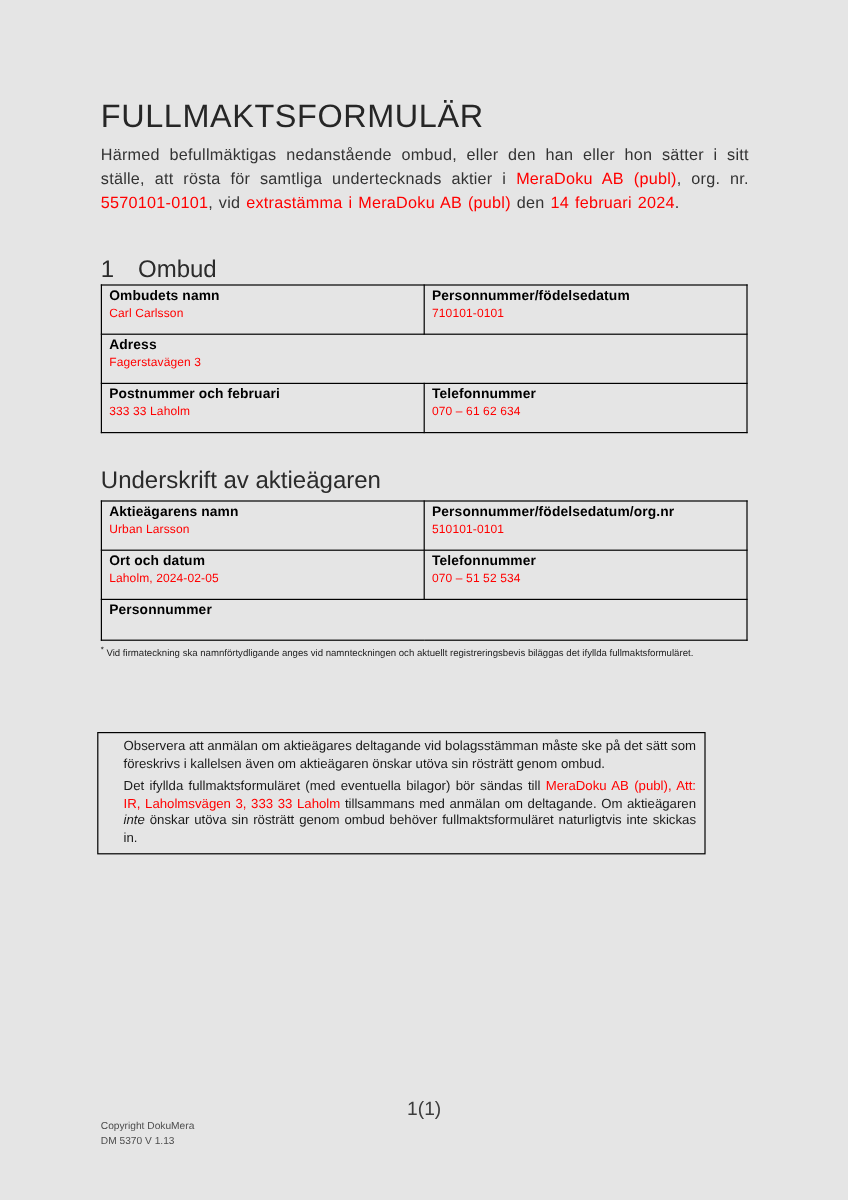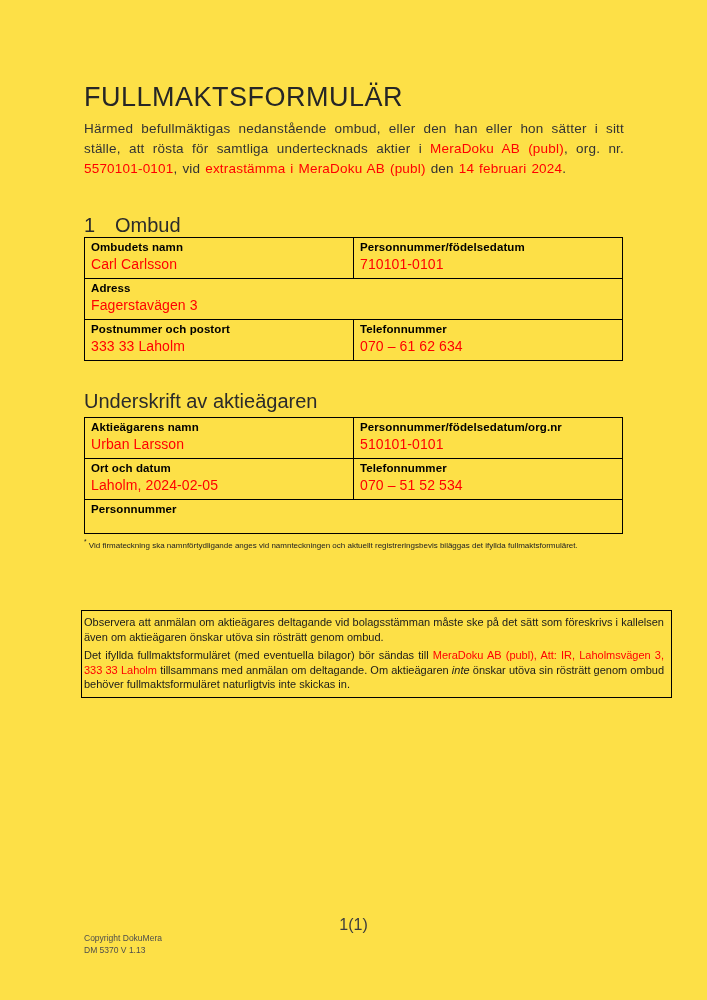--- a/index.html
+++ b/index.html
@@ -6,21 +6,21 @@
   * { margin: 0; padding: 0; box-sizing: border-box; }
   html, body { background: #ffffff; }
   body {
     font-family: "Liberation Sans", "DejaVu Sans", sans-serif;
     width: 707px;
   }
   .page {
     position: relative;
     width: 707px;
     height: 1000px;
-    background: #fde047;
+    background: #e5e5e5;
     overflow: hidden;
   }
 
   
   .doc-title {
     position: absolute;
     left: 84px;
     top: 82px;
     font-size: 27px;
     font-weight: 400;
@@ -77,21 +77,21 @@
   }
   table.form-table tr.row-tall td { height: 41px; }
   table.form-table tr.row-short td { height: 34px; }
   .cell-label {
     font-size: 11.5px;
     font-weight: 700;
     color: #000000;
     letter-spacing: 0.1px;
   }
   .cell-value {
-    font-size: 14px;
+    font-size: 10px;
     color: #ff0000;
     margin-top: 3px;
     letter-spacing: 0.1px;
   }
 
   
   .footnote {
     position: absolute;
     left: 84px;
     top: 538px;
@@ -100,23 +100,23 @@
     color: #222222;
     white-space: nowrap;
   }
   .footnote sup { font-size: 6.5px; vertical-align: super; }
 
   
   .notice-box {
     position: absolute;
     left: 81px;
     top: 610px;
-    width: 591px;
+    width: 507px;
     border: 1.5px solid #000000;
-    padding: 4px 7px 5px 2px;
+    padding: 4px 7px 5px 21px;
     font-size: 11px;
     line-height: 14.5px;
     color: #1a1a1a;
     text-align: justify;
   }
   .notice-box p + p { margin-top: 4px; }
 
   
   .page-number {
     position: absolute;
@@ -160,21 +160,21 @@
         </td>
       </tr>
       <tr class="row-tall">
         <td colspan="2">
           <div class="cell-label">Adress</div>
           <div class="cell-value">Fagerstavägen 3</div>
         </td>
       </tr>
       <tr class="row-tall">
         <td>
-          <div class="cell-label">Postnummer och postort</div>
+          <div class="cell-label">Postnummer och februari</div>
           <div class="cell-value">333 33 Laholm</div>
         </td>
         <td>
           <div class="cell-label">Telefonnummer</div>
           <div class="cell-value">070 – 61 62 634</div>
         </td>
       </tr>
     </tbody>
   </table>
 

